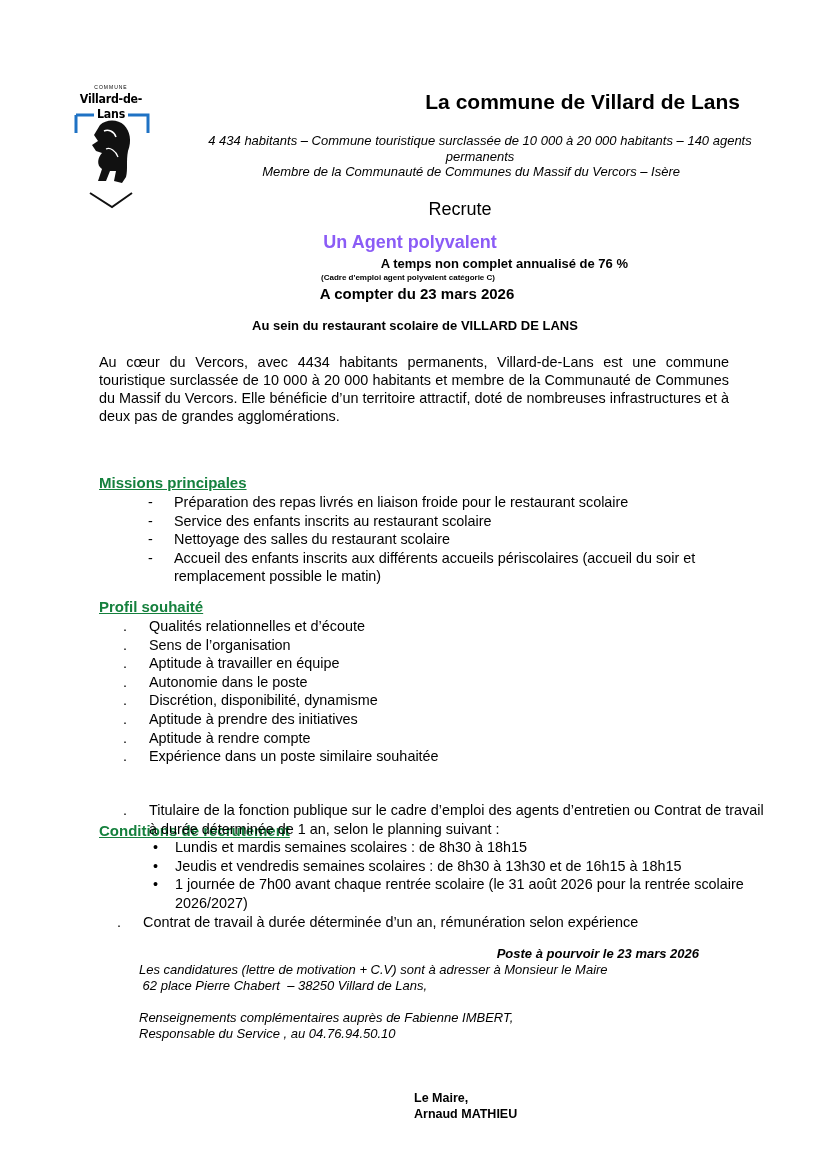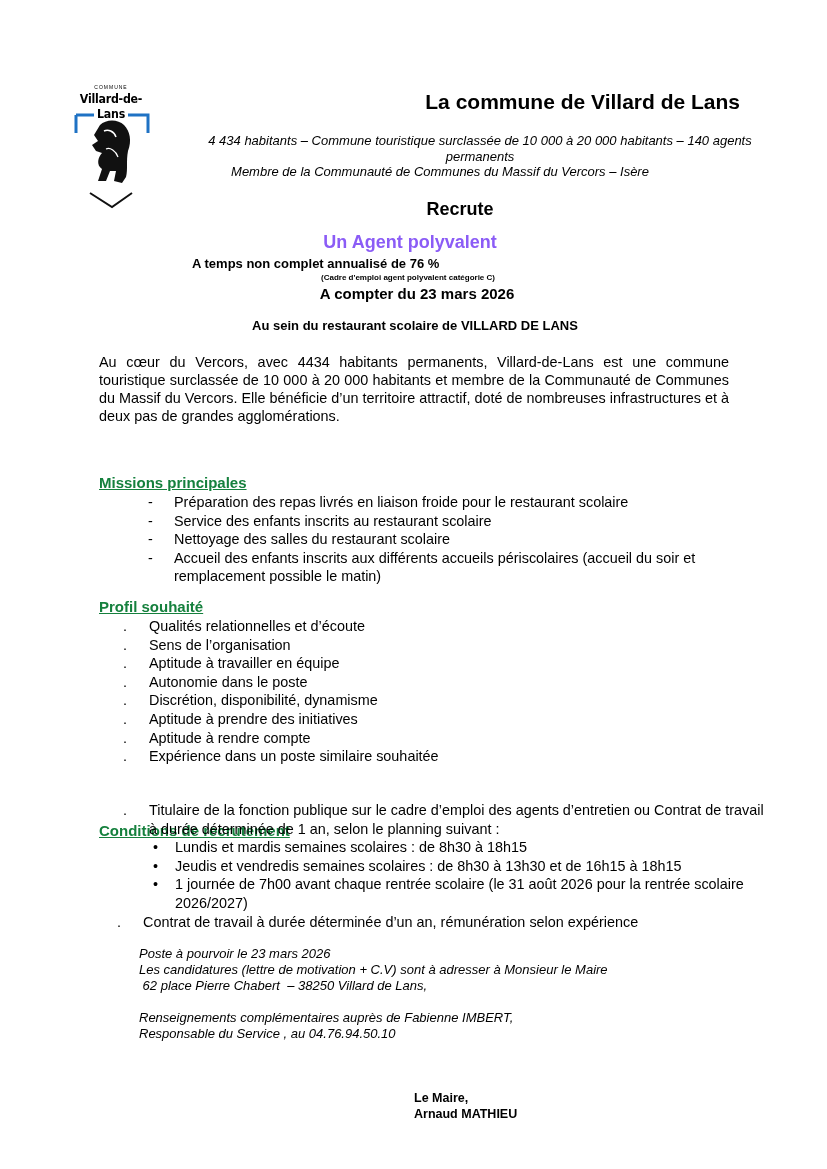--- a/index.html
+++ b/index.html
@@ -9,25 +9,25 @@
   }
   .abs { position: absolute; }
   .logo { left: 66px; top: 84px; width: 90px; height: 130px; }
   .logo-small { position: absolute; left: 0; width: 90px; top: 0; text-align: center; font-size: 5px; letter-spacing: 1px; }
   .logo-name { position: absolute; left: 0; width: 90px; top: 7px; text-align: center; font-size: 13px; font-weight: bold; transform: scaleX(0.85); letter-spacing: -0.3px; font-family: "DejaVu Sans", sans-serif; }
   .logo svg { position: absolute; left: 0; top: 27px; }
 
   .title { left: 180px; width: 560px; top: 90px; text-align: right; font-size: 21px; font-weight: bold; }
   .subline { font-style: italic; font-size: 13px; text-align: center; }
   .sub1 { left: 180px; width: 600px; top: 133px; line-height: 16px; }
-  .sub2 { left: 200px; width: 480px; top: 164px; }
+  .sub2 { left: 200px; width: 480px; top: 164px; text-align: right; }
 
-  .recrute { left: 300px; width: 320px; top: 199px; text-align: center; font-size: 18px; font-weight: bold; }
+  .recrute { left: 300px; width: 320px; top: 199px; text-align: center; font-size: 18px; font-weight: normal; }
   .poste { left: 250px; width: 320px; top: 232px; text-align: center; font-size: 18px; font-weight: bold; color: #8b5cf6; }
-  .temps { left: 192px; width: 430px; top: 256px; text-align: left; font-size: 13px; font-weight: bold; }
+  .temps { left: 198px; width: 430px; top: 256px; text-align: right; font-size: 13px; font-weight: bold; }
   .cadre { left: 193px; width: 430px; top: 273px; text-align: center; font-size: 8px; font-weight: bold; }
   .compter { left: 202px; width: 430px; top: 285px; text-align: center; font-size: 15px; font-weight: bold; }
   .sein { left: 150px; width: 530px; top: 318px; text-align: center; font-size: 13px; font-weight: bold; }
 
   .intro { left: 99px; width: 630px; top: 353px; font-size: 14.4px; line-height: 18px; text-align: justify; }
   .intro p { margin: 0; }
 
   .h2 { left: 99px; font-size: 15px; font-weight: bold; color: #15803d; text-decoration: underline; }
   .h-missions { top: 474px; }
   .h-profil { top: 598px; }
@@ -45,21 +45,21 @@
 
   .cond { left: 120px; top: 801px; width: 650px; }
   .cond .item { padding-left: 29px; }
   .cond .mark { left: 3px; }
   .cond .sub { padding-left: 55px; position: relative; }
   .cond .sub .dot { position: absolute; left: 33px; top: 0; }
   .cond .last { margin-left: -6px; }
 
   .contact { left: 139px; top: 946px; width: 560px; font-size: 13px; font-style: italic; line-height: 16px; }
   .contact p { margin: 0; }
-  .contact .b { font-weight: normal; }
+  .contact .b { font-weight: bold; text-align: right; }
   .contact .gap { height: 16px; }
 
   .sign { left: 414px; top: 1090px; font-size: 12.5px; font-weight: bold; line-height: 16px; }
 </style>
 </head>
 <body>
 
 <div class="abs logo">
   <div class="logo-small">COMMUNE</div>
   <div class="logo-name">Villard-de-Lans</div>

